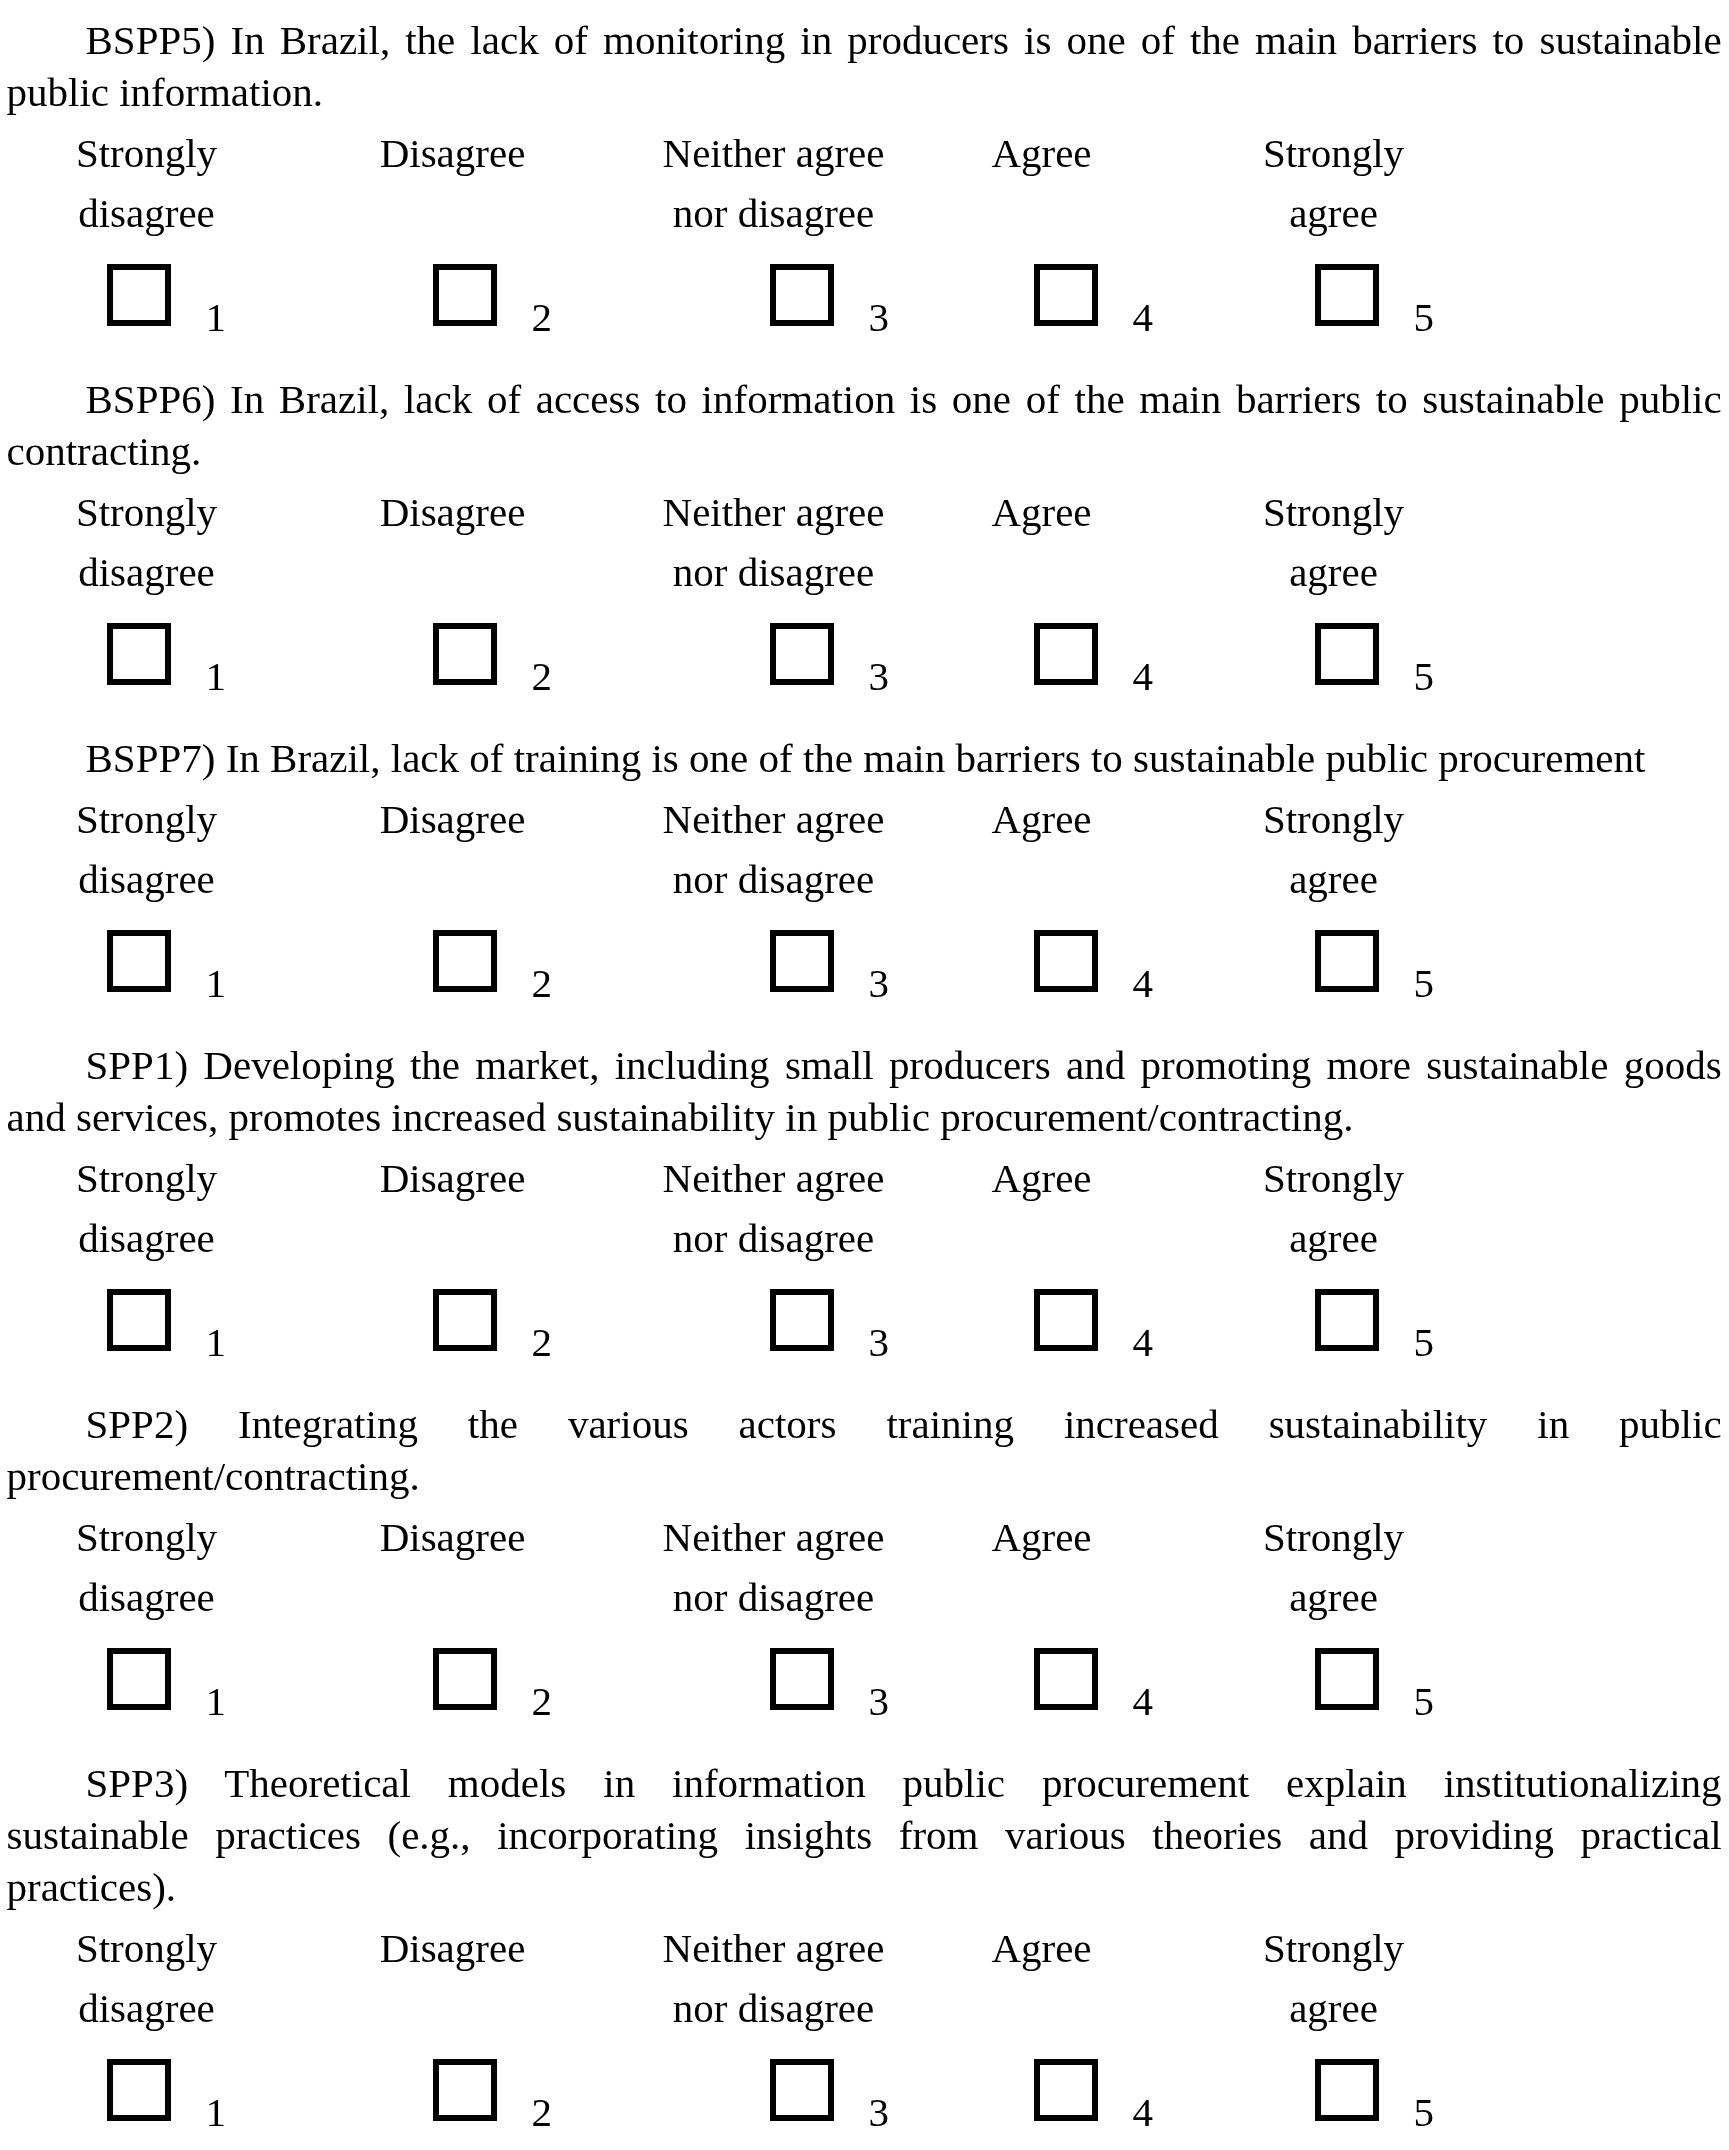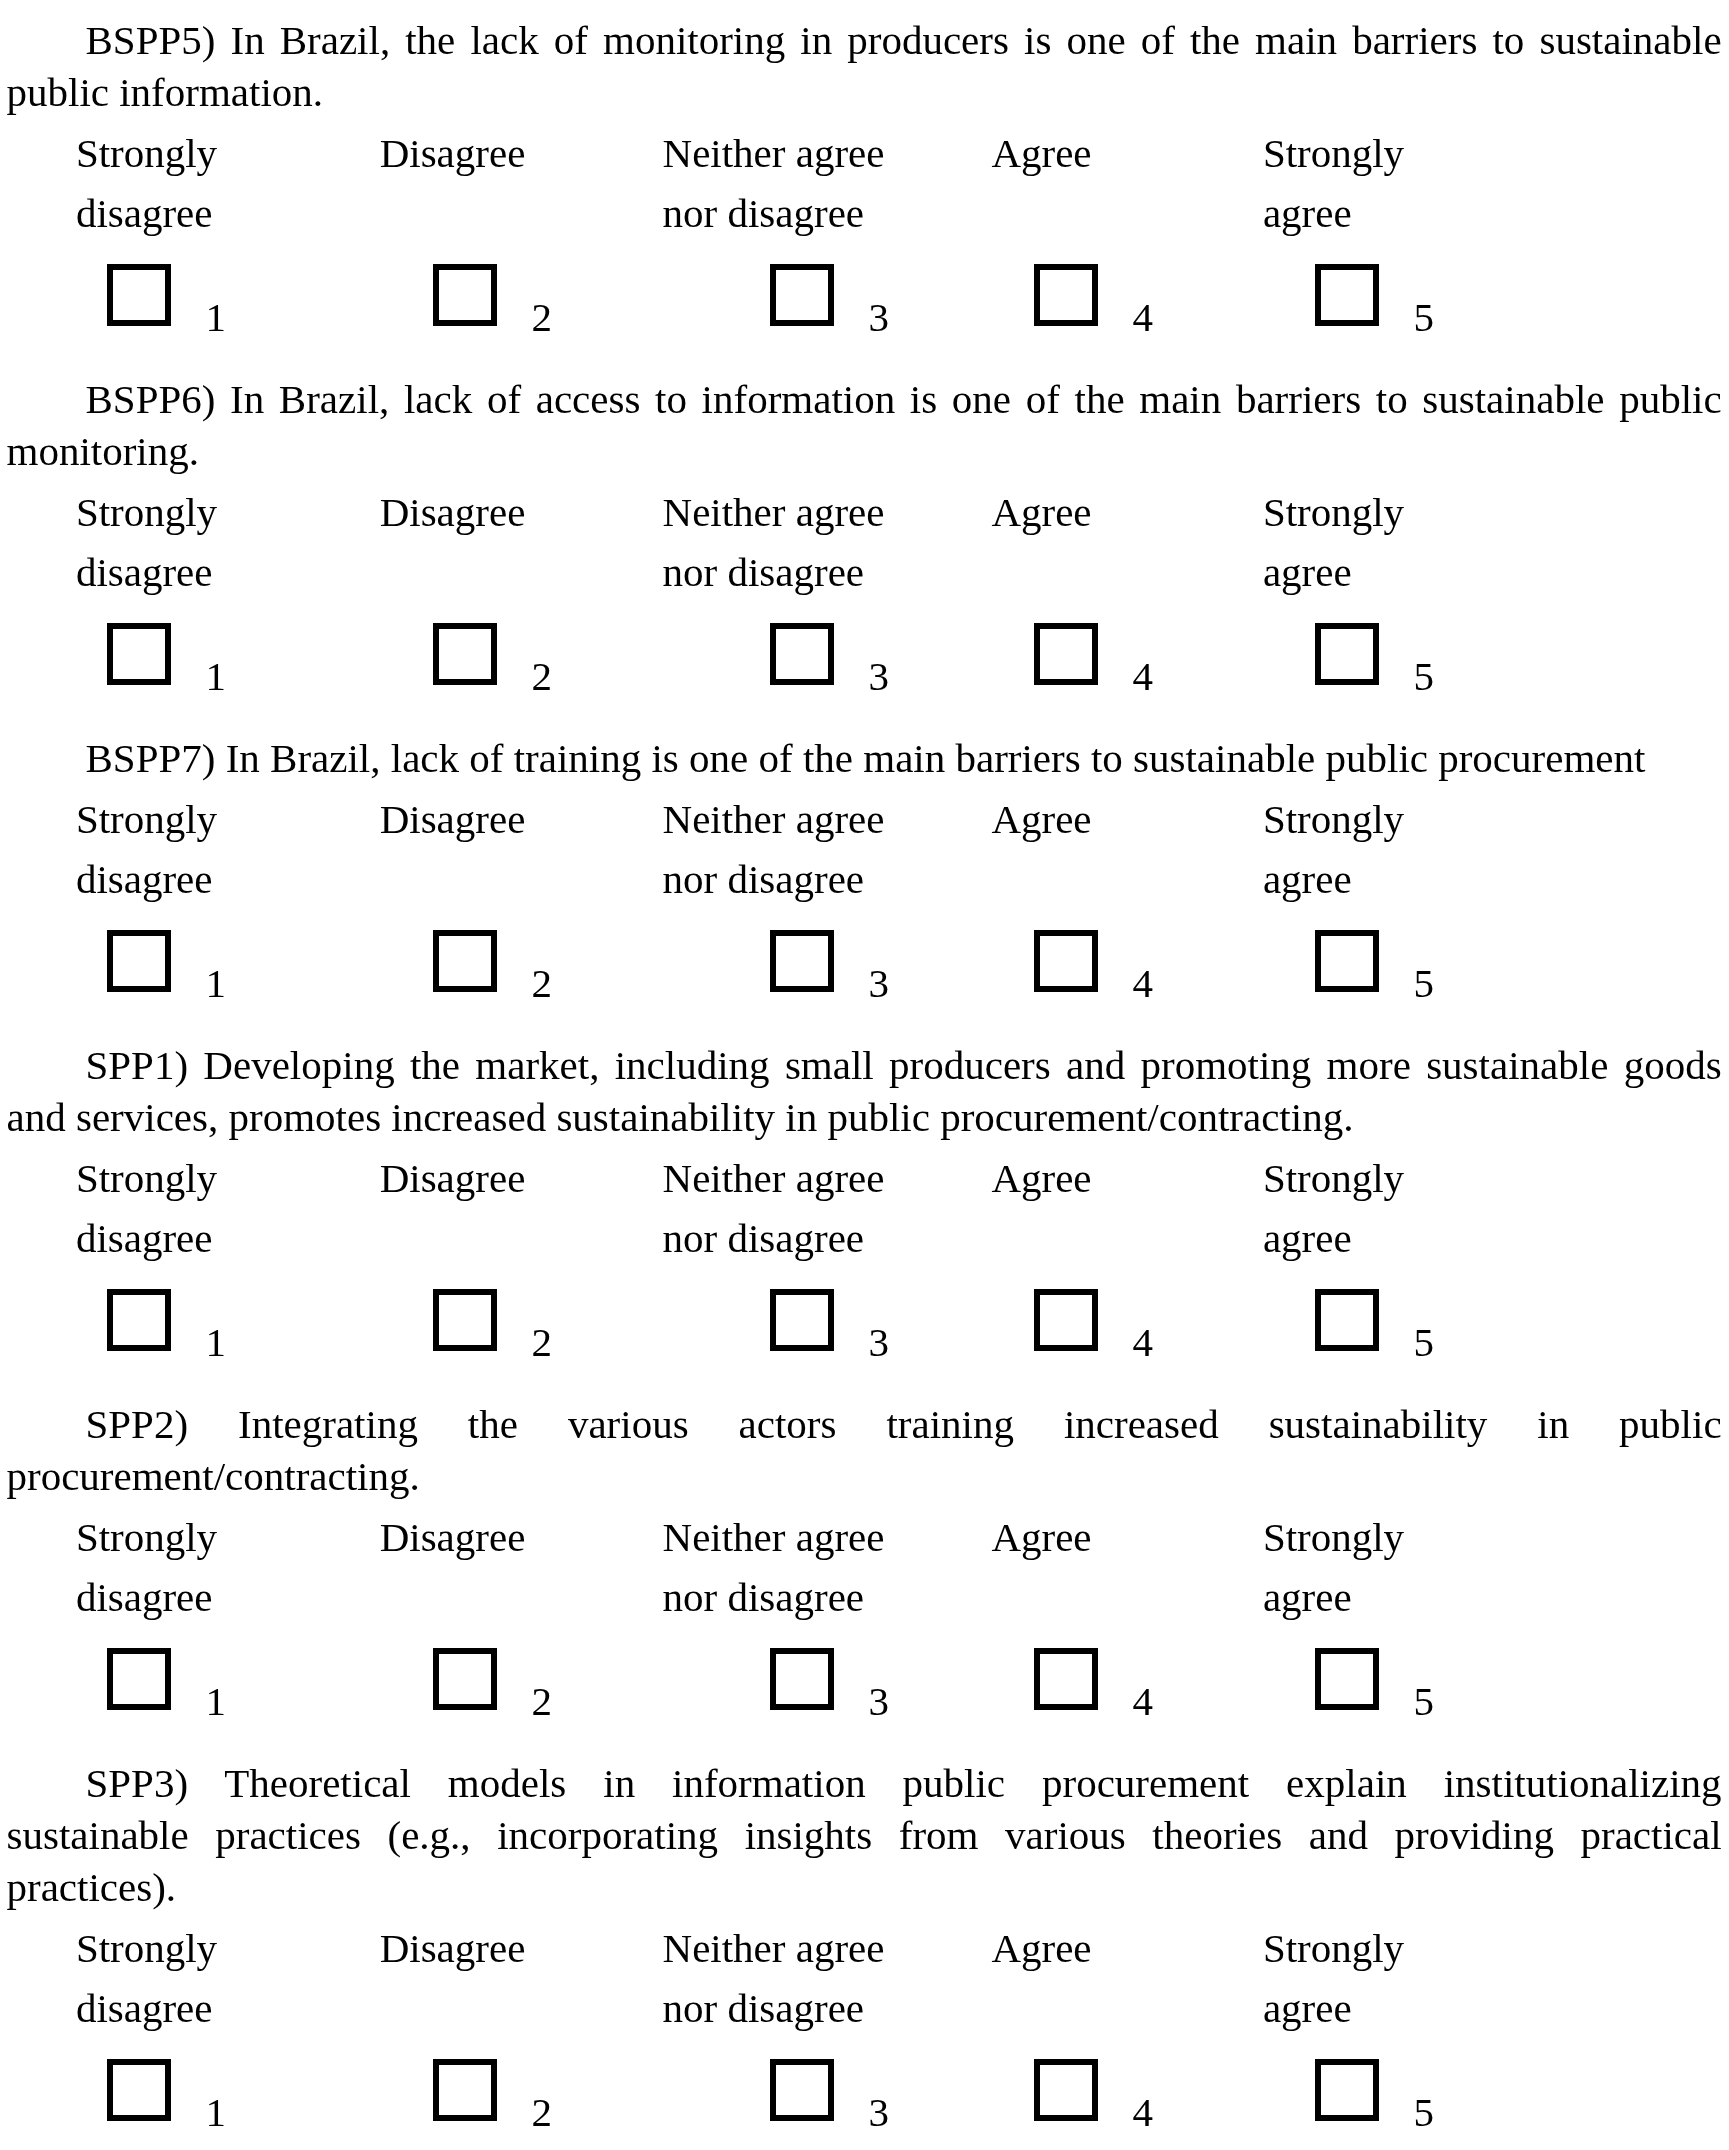--- a/index.html
+++ b/index.html
@@ -27,20 +27,21 @@
   .q-first { text-indent: 79px; }
   .q-last  { text-align-last: left; }
   .likert {
     position: relative;
     height: 255px;
   }
   .opt-label {
     position: absolute;
     top: 5.6px;
     transform: translateX(-50%);
+    text-align: center;
     white-space: nowrap;
   }
   .opt-label .l1,
   .opt-label .l2 {
     display: block;
     line-height: 60px;
   }
   .cb-cell {
     position: absolute;
     top: 146px;
@@ -107,21 +108,21 @@
   </div>
   <div class="cb-cell" style="left:1308px">
     <div class="checkbox"></div>
     <span class="cb-num">5</span>
   </div>
 </div>
   </section>
 
   <section class="question-block">
     <div class="q-line q-first">BSPP6) In Brazil, lack of access to information is one of the main barriers to sustainable public</div>
-    <div class="q-line q-last">monitoring.</div>
+    <div class="q-line q-last">contracting.</div>
     <div class="likert">
   <div class="opt-label" style="left:140px">
     <span class="l1">Strongly</span>
     <span class="l2">disagree</span>
   </div>
   <div class="opt-label" style="left:446px">
     <span class="l1">Disagree</span>
     <span class="l2"></span>
   </div>
   <div class="opt-label" style="left:767px">

